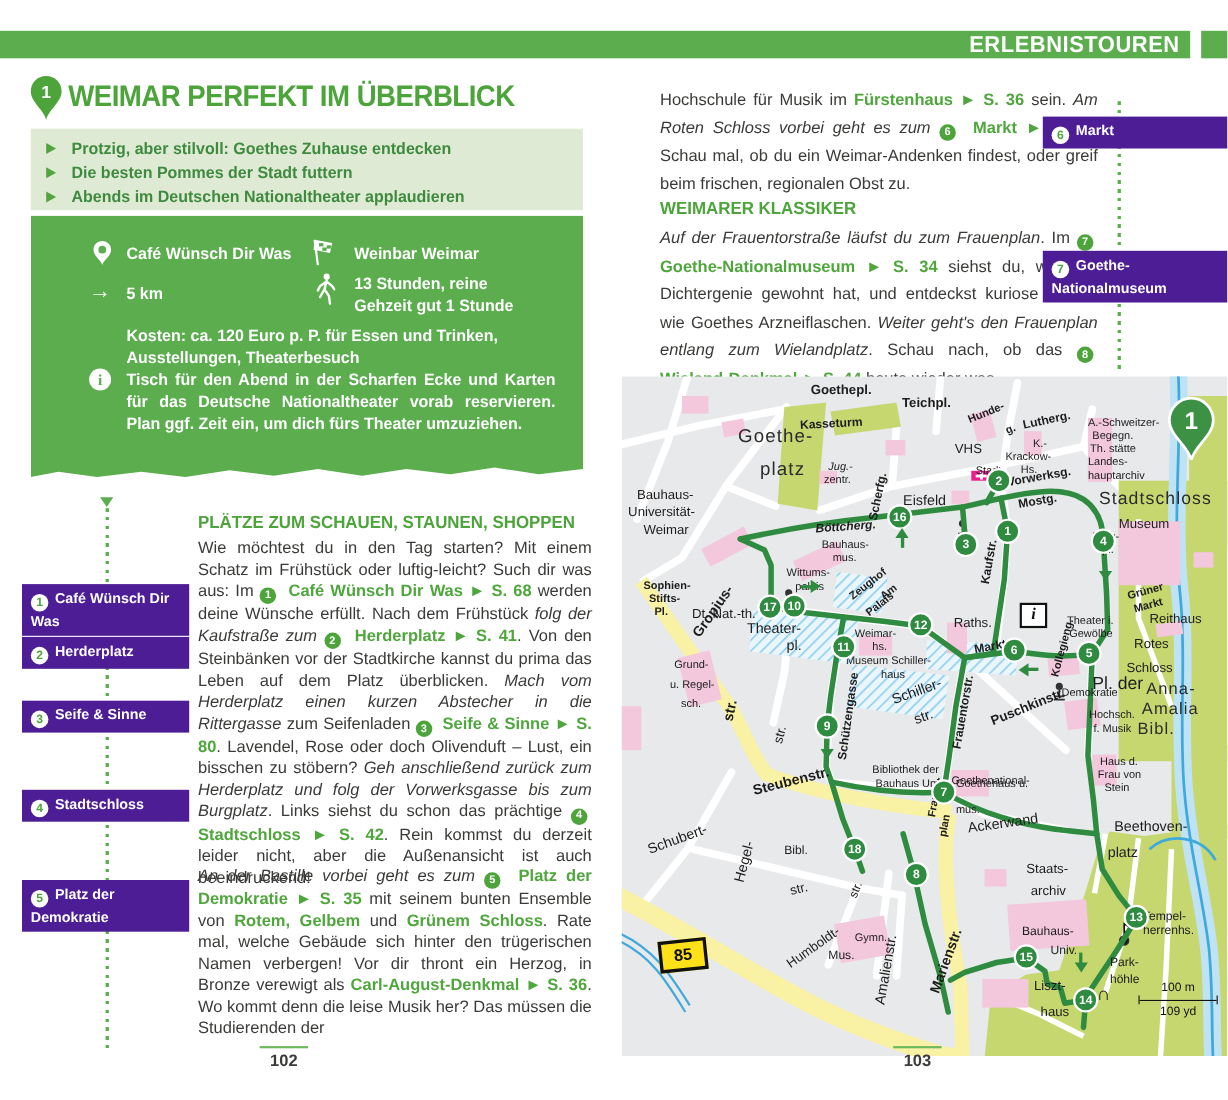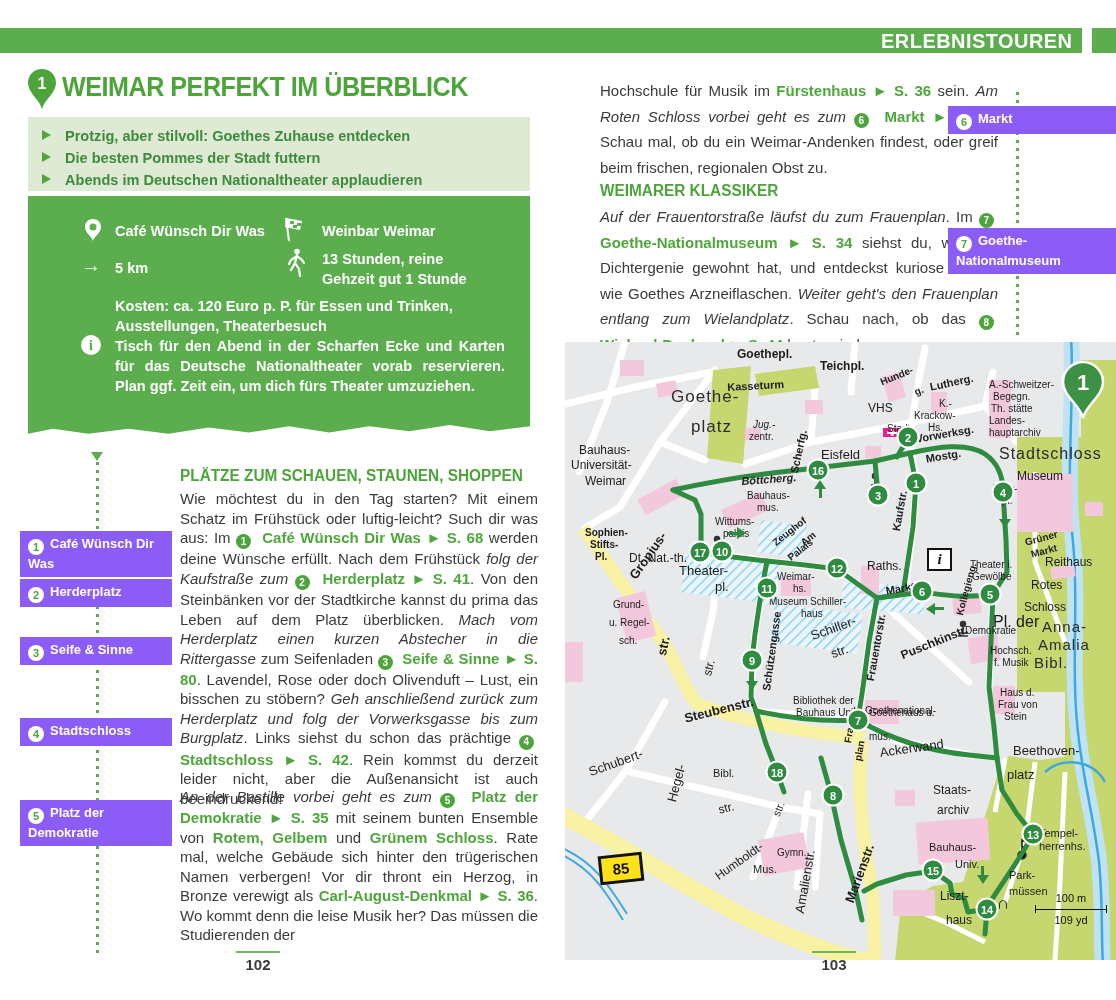--- a/index.html
+++ b/index.html
@@ -24,21 +24,21 @@
   .info-box{position:absolute;left:28px;top:196px;width:502px;height:245px;background:#5bad4e;color:#fff;
             clip-path:polygon(0 0,100% 0,100% 94%,92% 96%,84% 93.5%,76% 96%,68% 94%,60% 96.5%,52% 94%,
             44% 96.5%,36% 94.5%,28% 97%,20% 95%,12% 97%,5% 95%,0 97%);}
   .ib-ico{position:absolute;width:26px;text-align:center;}
   .ib-txt{position:absolute;font-size:15px;font-weight:bold;line-height:20px;transform:scaleX(.97);transform-origin:left;}
   
   .dotline{position:absolute;width:3px;background-image:repeating-linear-gradient(to bottom,#5bad4e 0 3px,transparent 3px 8px);}
   .dot-arrow{position:absolute;width:0;height:0;border-top:9px solid #5bad4e;
              border-left:6px solid transparent;border-right:6px solid transparent;}
   
-  .sbar{position:absolute;background:#8b5cf6;color:#fff;font-weight:bold;font-size:13px;
+  .sbar{position:absolute;background:#4c1d95;color:#fff;font-weight:bold;font-size:13px;
         padding:4px 6px 4px 8px;line-height:18px;}
   .snum{display:inline-flex;width:16px;height:16px;border-radius:50%;background:#fff;color:#4ca43b;
         font-size:11px;font-weight:bold;align-items:center;justify-content:center;margin-right:6px;vertical-align:-3px;}
   
   .col-head{position:absolute;font-size:16px;font-weight:bold;color:#4ca43b;transform:scaleX(.96);transform-origin:left;white-space:nowrap;}
   .para{position:absolute;font-size:15px;text-align:justify;color:#3a3a38;}
   .lh-left{line-height:19.5px;}
   .lh-right{line-height:25.5px;}
   .rt-i{font-style:italic;}
   .rt-g{color:#4fa63c;font-weight:bold;}
@@ -433,21 +433,21 @@
         <div class="map-label ml-b" style="left: 278px; top: 558px; font-size: 13px; transform: rotate(-70deg);">Marienstr.</div>
         <div class="map-label ml-n" style="left: 368px; top: 442px; font-size: 12px;">Staats-</div>
         <div class="map-label ml-n" style="left: 372px; top: 462px; font-size: 12px;">archiv</div>
         <div class="map-label ml-n" style="left: 364px; top: 500px; font-size: 11px;">Bauhaus-</div>
         <div class="map-label ml-n" style="left: 390px; top: 517px; font-size: 11px;">Univ.</div>
         <div class="map-label ml-n" style="left: 375px; top: 548px; font-size: 12px;">Liszt-</div>
         <div class="map-label ml-n" style="left: 381px; top: 572px; font-size: 12px;">haus</div>
         <div class="map-label ml-n" style="left: 474px; top: 486px; font-size: 11px;">Tempel-</div>
         <div class="map-label ml-n" style="left: 474px; top: 499px; font-size: 11px;">herrenhs.</div>
         <div class="map-label ml-n" style="left: 444px; top: 528px; font-size: 11px;">Park-</div>
-        <div class="map-label ml-n" style="left: 444px; top: 544px; font-size: 11px;">müssen</div>
+        <div class="map-label ml-n" style="left: 444px; top: 544px; font-size: 11px;">höhle</div>
         <div class="stop" style="left: 351px; top: 141px;">1</div>
         <div class="stop" style="left: 343px; top: 95px;">2</div>
         <div class="stop" style="left: 313px; top: 153px;">3</div>
         <div class="stop" style="left: 438px; top: 150px;">4</div>
         <div class="stop" style="left: 425px; top: 252px;">5</div>
         <div class="stop" style="left: 357px; top: 249px;">6</div>
         <div class="stop" style="left: 293px; top: 378px;">7</div>
         <div class="stop" style="left: 268px; top: 453px;">8</div>
         <div class="stop" style="left: 187px; top: 318px;">9</div>
         <div class="stop" style="left: 157px; top: 209px;">10</div>

